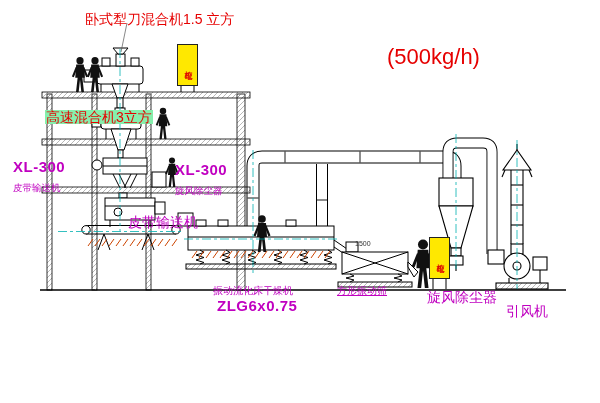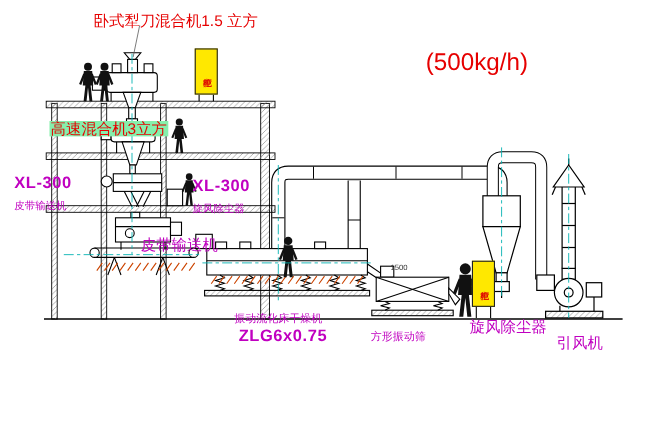--- a/index.html
+++ b/index.html
@@ -211,21 +211,21 @@
   <div class="lbl mag s95" style="left:13px;top:183px;">皮带输送机</div>
 
   <div class="lbl mag s15" style="left:175px;top:162px;">XL-300</div>
   <div class="lbl mag s95" style="left:175px;top:186px;">旋风除尘器</div>
 
   <div class="lbl mag s9" style="left:103px;top:215px;margin-left:25px;">皮带输送机</div>
 
   <div class="lbl mag s10" style="left:213px;top:286px;">振动流化床干燥机</div>
   <div class="lbl mag s15" style="left:217px;top:298px;">ZLG6x0.75</div>
 
-  <div class="lbl mag s10" style="left:337px;top:302px;">方形振动筛</div>
+  <div class="lbl mag s10" style="left:337px;top:286px;text-decoration:underline;">方形振动筛</div>
 
   <div class="lbl mag s9" style="left:427px;top:290px;">旋风除尘器</div>
   <div class="lbl mag s9" style="left:506px;top:304px;">引风机</div>
 
   <div class="lbl s7" style="left:355px;top:240px;">1500</div>
 
   <div class="panel" style="left:177px;top:44px;">电控柜</div>
   <div class="panel" style="left:429px;top:237px;">电控柜</div>
 
 </div>

